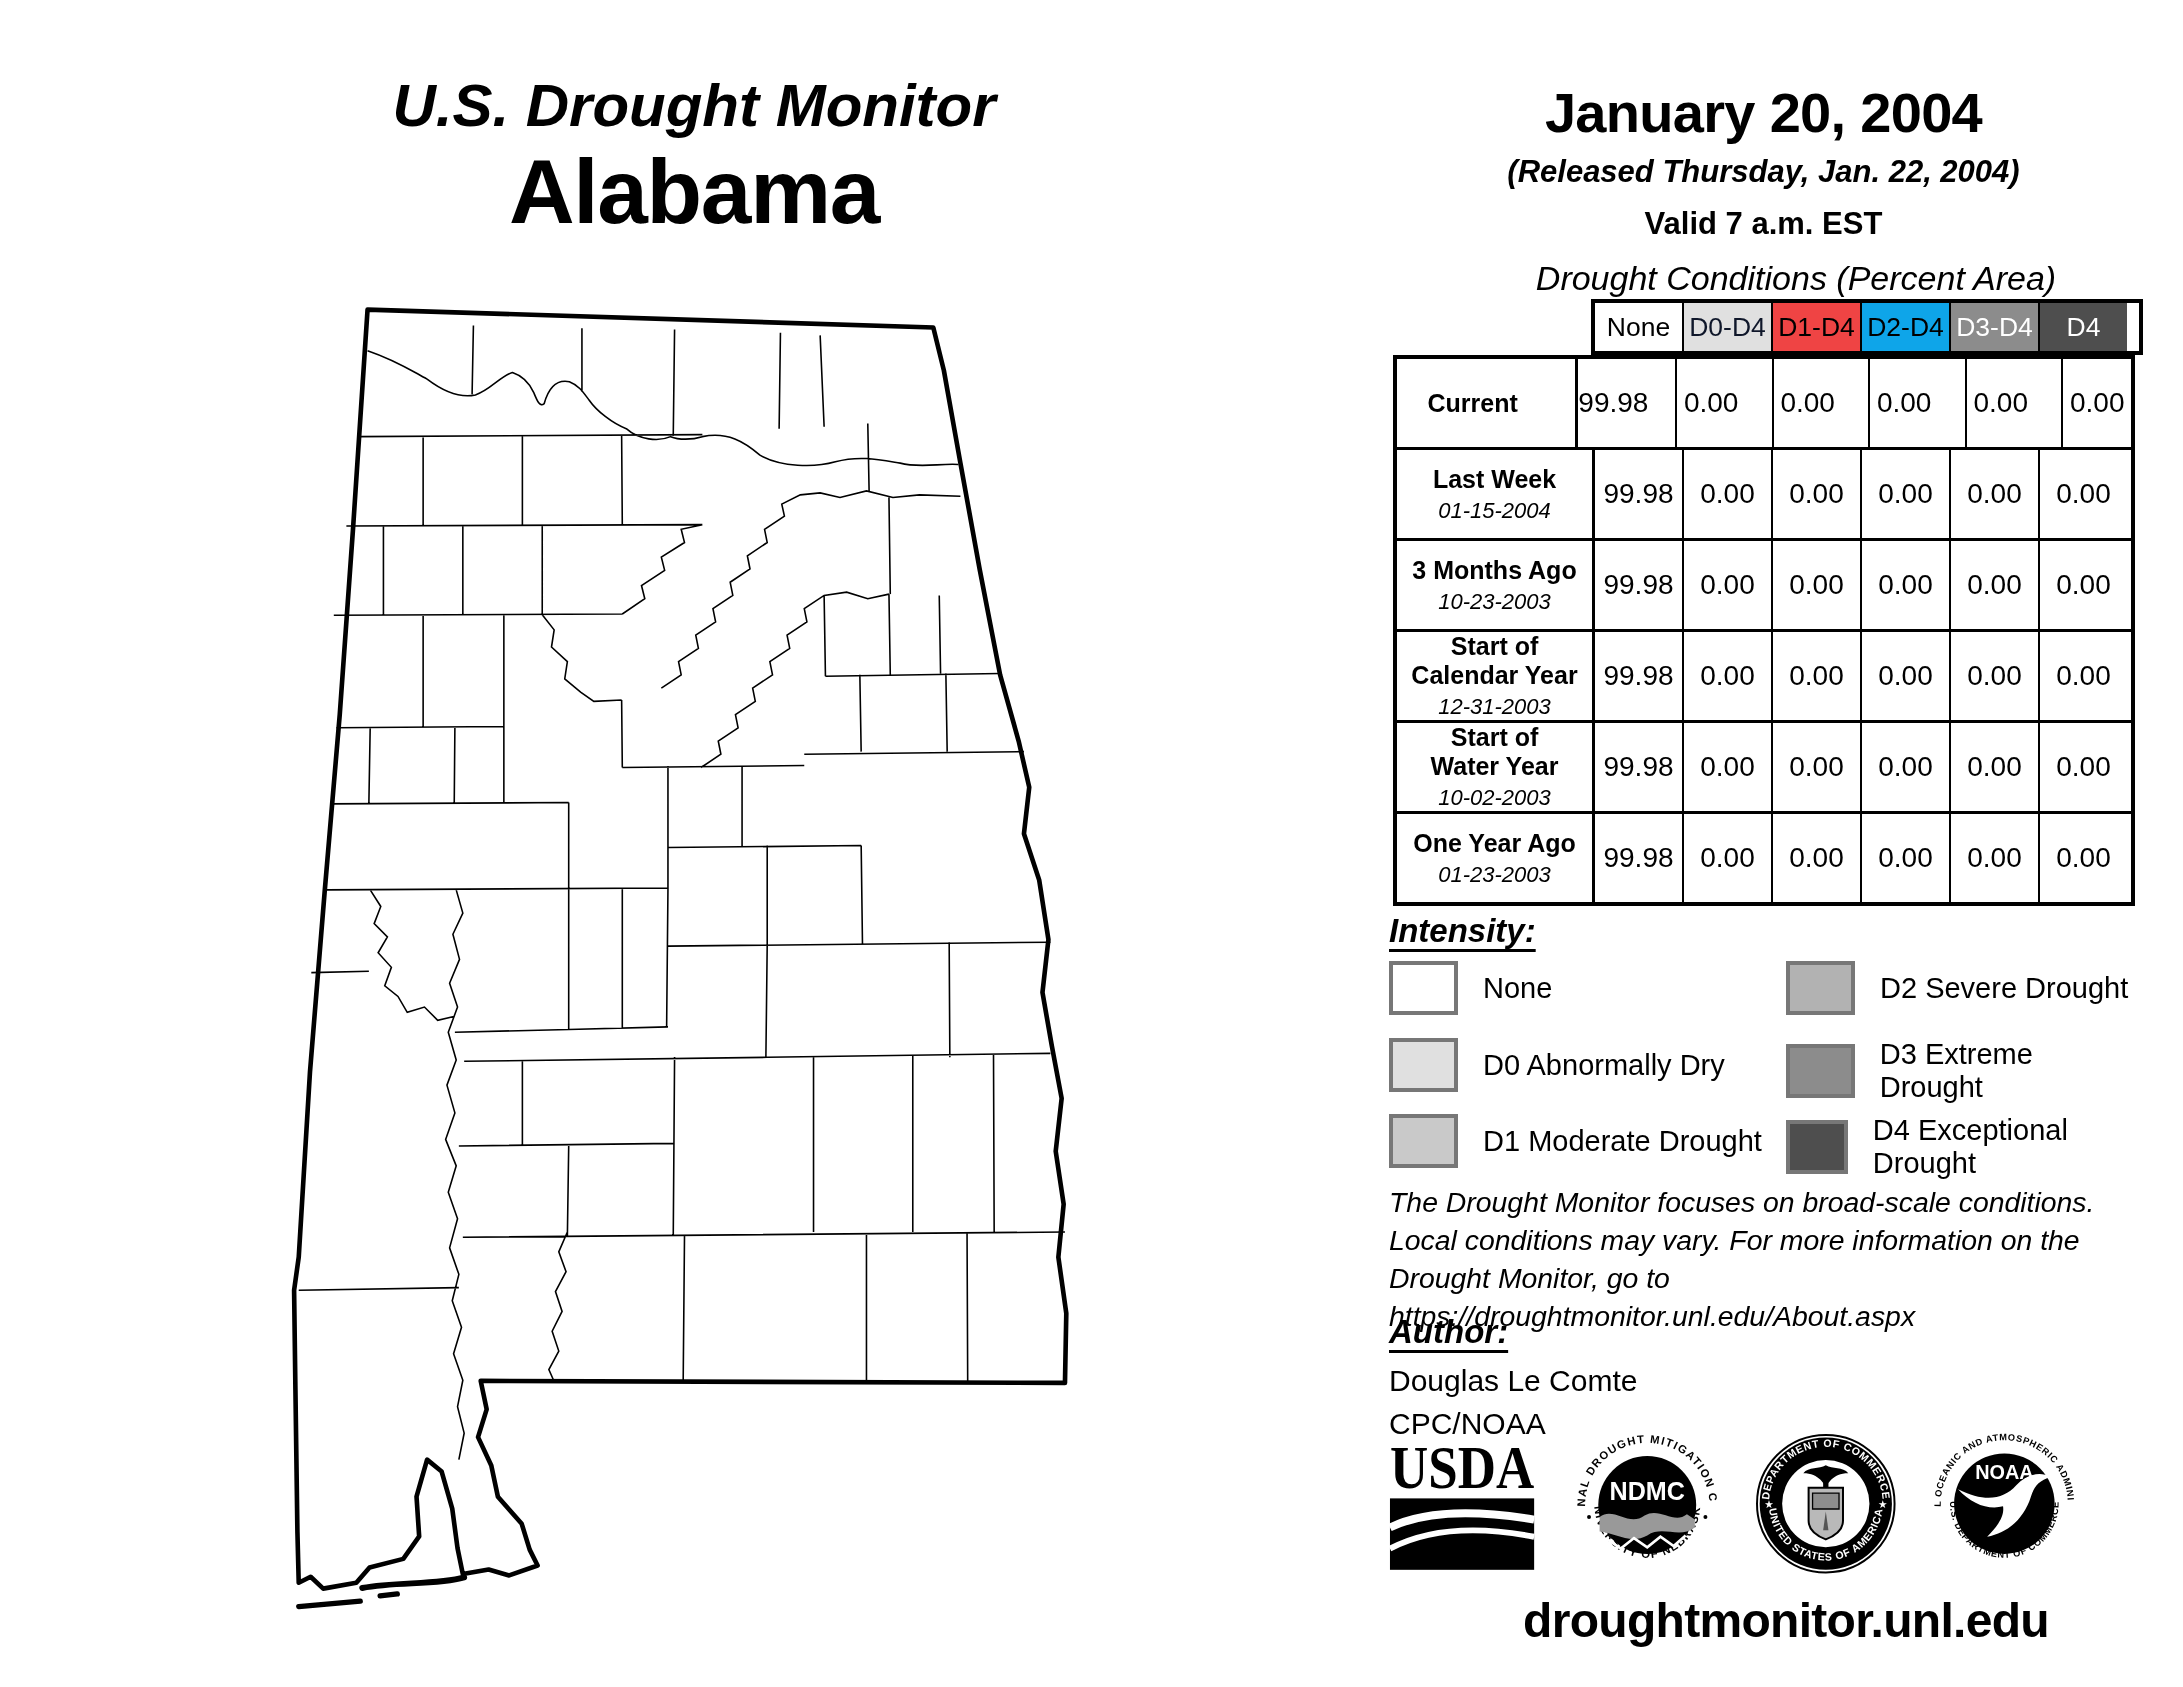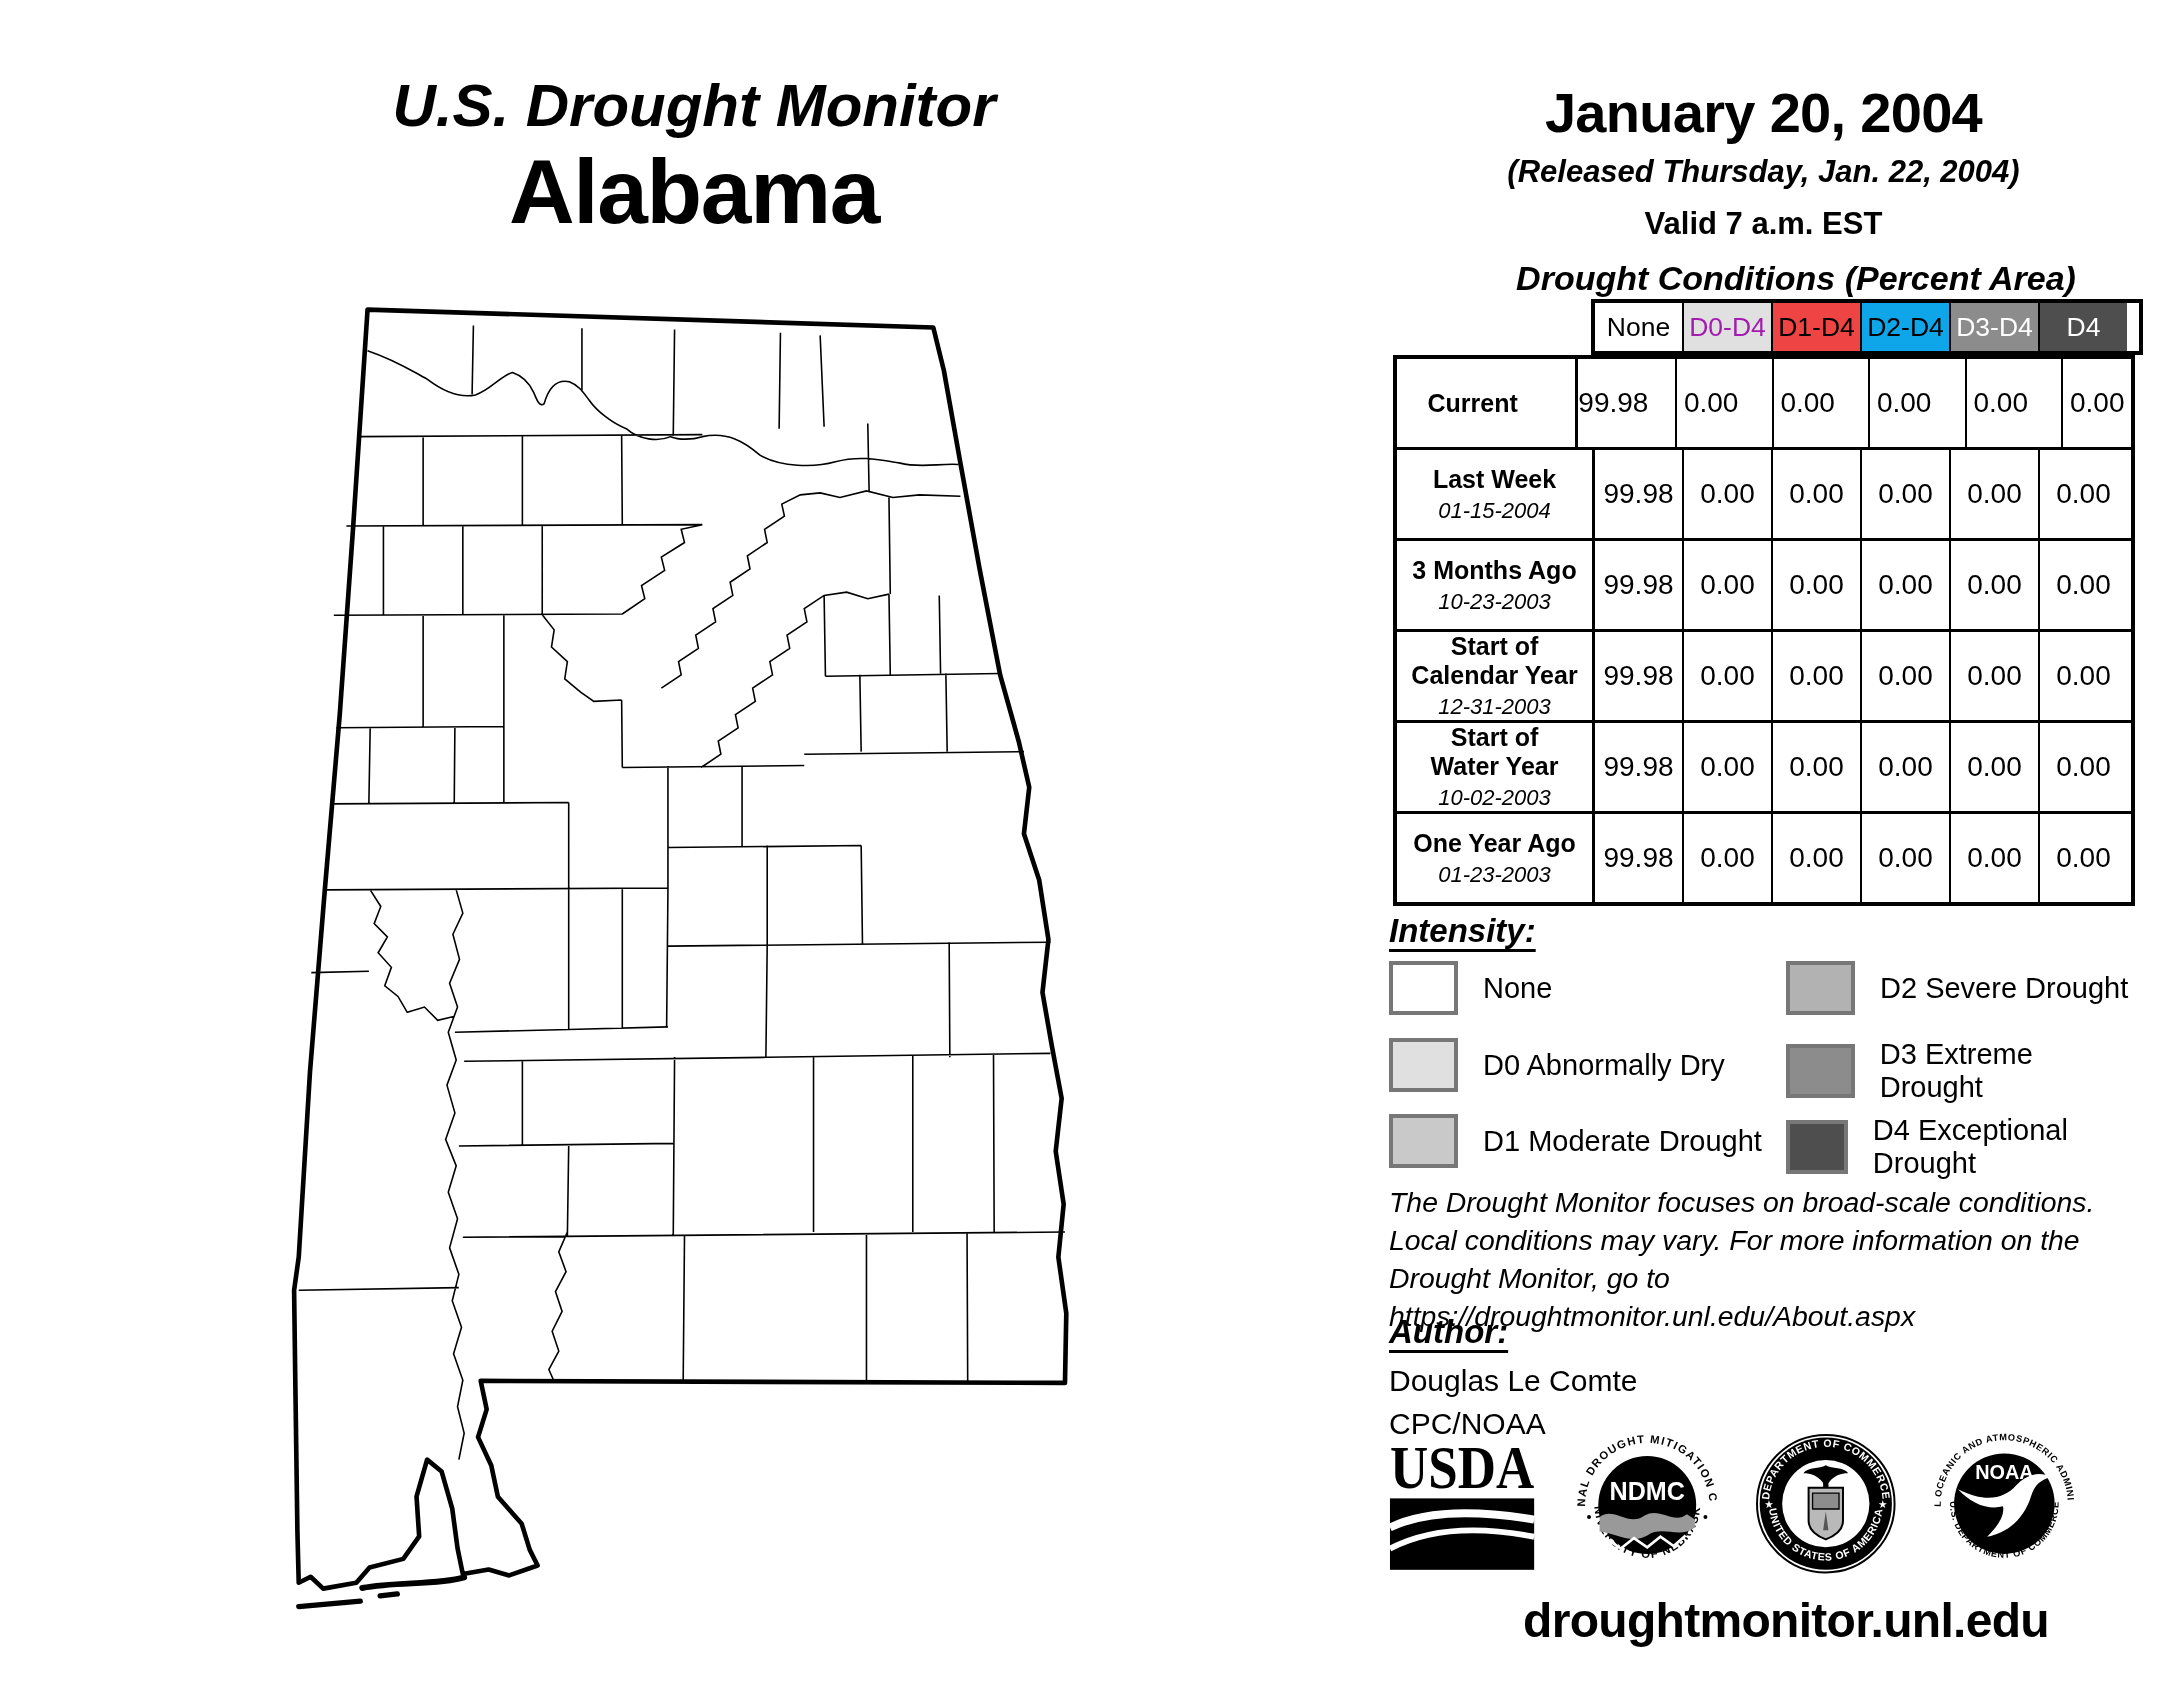--- a/index.html
+++ b/index.html
@@ -12,21 +12,21 @@
   #title1{left:363px;top:71px;width:662px;font-size:60px;font-weight:bold;font-style:italic;}
   #title2{left:363px;top:140px;width:662px;font-size:91px;font-weight:bold;letter-spacing:-1.3px;}
 
   
   #dateblk{left:1403px;top:66px;width:721px;margin-top:14px;}
   #map-date{font-size:56px;font-weight:bold;letter-spacing:-0.7px;}
   #released{font-size:31px;font-weight:bold;font-style:italic;margin-top:9.3px;}
   #valid{font-size:31px;font-weight:bold;margin-top:16px;}
 
   
-  #dc-title{left:1432px;top:259px;width:728px;font-size:34px;font-style:italic;font-weight:bold;}
+  #dc-title{left:1432px;top:259px;width:728px;font-size:34px;font-style:italic;}
   #dc-table{left:1393px;top:299px;}
   .hdr-row{display:flex;margin-left:198px;border:4px solid #000;width:544px;}
   .hdr-cell{width:87px;height:48px;border-left:2px solid #000;display:flex;align-items:center;
             justify-content:center;font-size:26.5px;}
   .hdr-cell:first-child{border-left:none;}
   #dc-body{border:4px solid #000;border-top:none;width:734px;}
   .dc-row{display:flex;border-top:3.3px solid #000;}
   .dc-row:first-child{border-top:4px solid #000;gap:27px;}
   .lbl-cell{width:195px;display:flex;flex-direction:column;align-items:center;justify-content:center;}
   .lbl-main{font-size:25px;font-weight:bold;line-height:29px;text-align:center;}
@@ -131,21 +131,21 @@
   <div id="dateblk" class="abs ctr">
     <div id="map-date">January 20, 2004</div>
     <div id="released">(Released Thursday, Jan. 22, 2004)</div>
     <div id="valid">Valid 7 a.m. EST</div>
   </div>
 
   <div id="dc-title" class="abs ctr">Drought Conditions (Percent Area)</div>
   <div id="dc-table" class="abs">
     <div class="hdr-row" id="dc-hdr">
         <div class="hdr-cell" style="background: rgb(255, 255, 255); color: rgb(0, 0, 0);">None</div>
-        <div class="hdr-cell" style="background: rgb(224, 224, 224); color: #a21caf;">D0-D4</div>
+        <div class="hdr-cell" style="background: rgb(224, 224, 224); color: #0f172a;">D0-D4</div>
         <div class="hdr-cell" style="background: #ef4444; color: rgb(0, 0, 0);">D1-D4</div>
         <div class="hdr-cell" style="background: #0ea5e9; color: rgb(0, 0, 0);">D2-D4</div>
         <div class="hdr-cell" style="background: rgb(140, 140, 140); color: rgb(255, 255, 255);">D3-D4</div>
         <div class="hdr-cell" style="background: rgb(78, 78, 78); color: rgb(255, 255, 255);">D4</div>
       </div>
     <div id="dc-body">
         <div class="dc-row">
           <div class="lbl-cell" style="height: 88px;">
             <div class="lbl-main">Current</div>
           </div>

